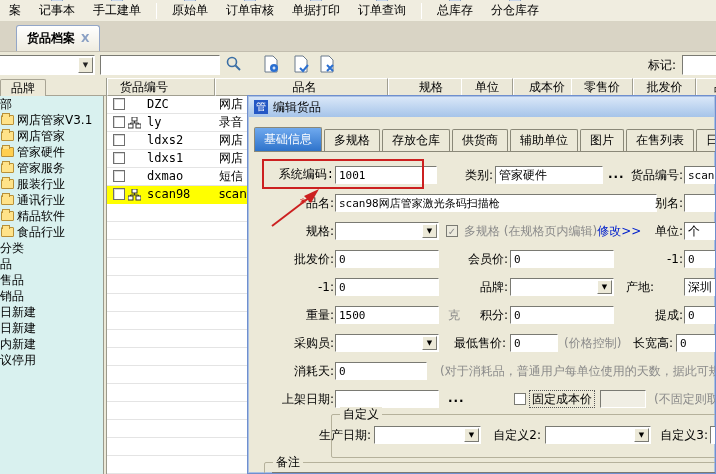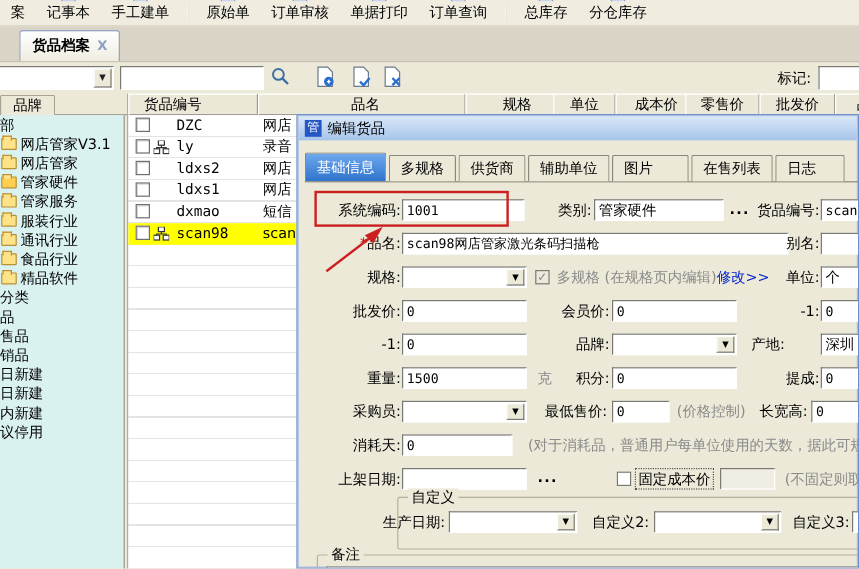--- a/index.html
+++ b/index.html
@@ -182,25 +182,25 @@
     <div class="titem ind1">
         <span class="folder"></span>
         <span>服装行业</span>
       </div>
     <div class="titem ind1">
         <span class="folder"></span>
         <span>通讯行业</span>
       </div>
     <div class="titem ind1">
         <span class="folder"></span>
+        <span>精品软件</span>
+      </div>
+    <div class="titem ind1">
+        <span class="folder"></span>
         <span>食品行业</span>
-      </div>
-    <div class="titem ind1">
-        <span class="folder"></span>
-        <span>精品软件</span>
       </div>
     <div class="titem ind0">
         <span>分类</span>
       </div>
     <div class="titem ind0">
         <span>品</span>
       </div>
     <div class="titem ind0">
         <span>售品</span>
       </div>
@@ -277,28 +277,29 @@
   </div>
 
   <div class="dialog">
     <div class="dlg-title">
       <span class="dlg-ico">管</span>
       <span>编辑货品</span>
     </div>
     <div class="tabstrip">
       <span class="dtab sel">基础信息</span>
       <span class="dtab">多规格</span>
+      <span class="dtab">存放仓库</span>
       <span class="dtab">供货商</span>
       <span class="dtab">辅助单位</span>
       <span class="dtab" style="width:64px;">图片</span>
       <span class="dtab">在售列表</span>
       <span class="dtab" style="width:58px;">日志</span>
     </div>
 
-    <div class="lbl" style="left:6px;top:70px;width:80px;">系统编码:</div>
+    <div class="lbl" style="left:6px;top:70px;width:80px;font-family:Liberation Mono, monospace;">系统编码:</div>
     <input class="inp" style="left: 87px; top: 70px; width: 102px;" value="1001">
     <div class="lbl" style="left:190px;top:70px;width:55px;">类别:</div>
     <input class="inp cn" style="left: 247px; top: 70px; width: 108px;" value="管家硬件">
     <div class="dots" style="left:360px;top:70px;">...</div>
     <div class="lbl" style="left:345px;top:70px;width:90px;left:349px;width:86px;">货品编号:</div>
     <input class="inp" style="left: 436px; top: 70px; width: 80px;" value="scan98">
 
     <div class="lbl" style="left:6px;top:98px;width:80px;"><span style="color:#cc0000;">*</span><span>品名:</span></div>
     <input class="inp" style="left: 87px; top: 98px; width: 322px;" value="scan98网店管家激光条码扫描枪">
     <div class="lbl" style="left:349px;top:98px;width:86px;">别名:</div>

